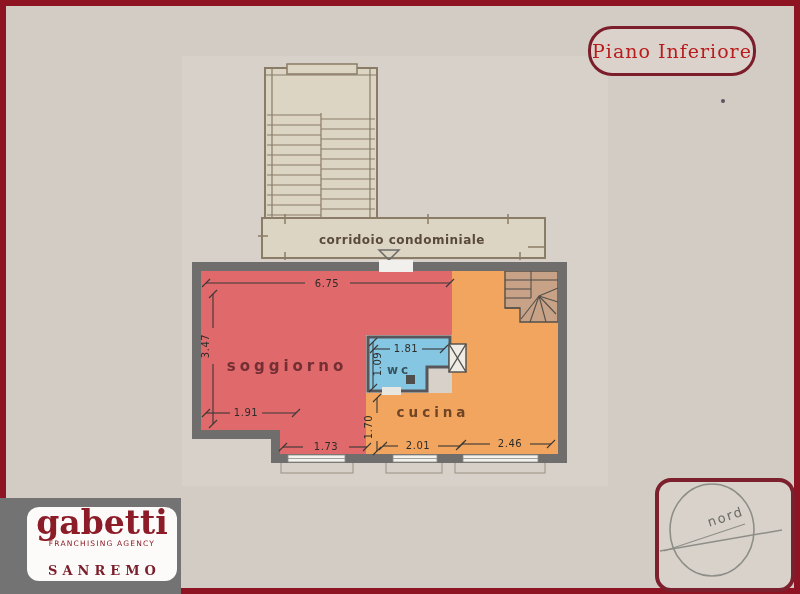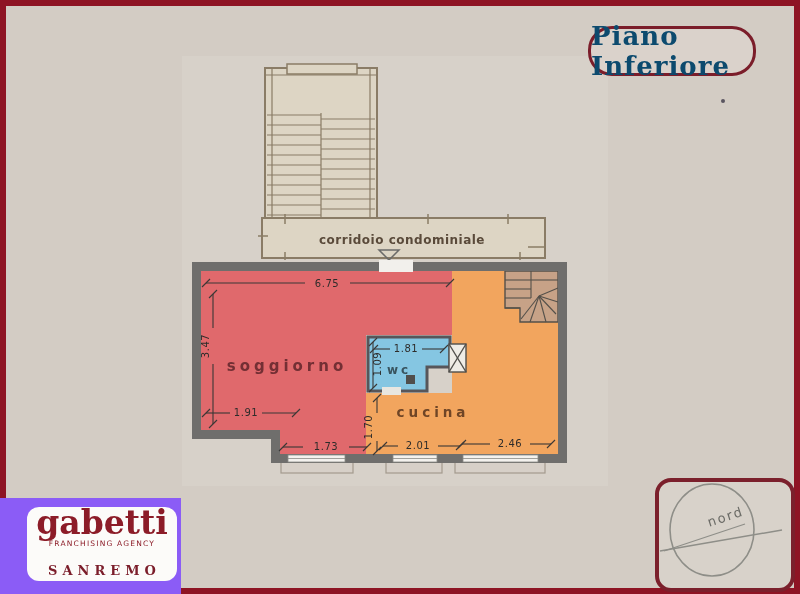--- a/index.html
+++ b/index.html
@@ -10,24 +10,24 @@
     font-family:"DejaVu Sans","Liberation Sans",sans-serif;
   }
   .plan-svg{position:absolute;left:0;top:0;}
   .title-box{
     position:absolute;left:588px;top:26px;width:168px;height:50px;
     border:3px solid #7b1d2a;border-radius:24px;background:#dad2cb;
     display:flex;align-items:center;justify-content:center;box-sizing:border-box;
   }
   .title-box span{
     font-family:"DejaVu Serif","Liberation Serif",serif;
-    font-size:26px;color:#0c4a6e;letter-spacing:1px;font-weight:bold;
+    font-size:19px;color:#b91c1c;letter-spacing:1px;
   }
   .spec-dot{position:absolute;left:721px;top:99px;width:4px;height:4px;border-radius:50%;background:#5a5560;}
-  .logo-block{position:absolute;left:0;top:498px;width:181px;height:96px;background:#8b5cf6;}
+  .logo-block{position:absolute;left:0;top:498px;width:181px;height:96px;background:#737373;}
   .logo-card{
     position:absolute;left:27px;top:9px;width:150px;height:74px;background:#fcfbf9;border-radius:12px;
     display:flex;flex-direction:column;align-items:center;justify-content:center;text-align:center;
   }
   .logo-brand{
     font-family:"DejaVu Serif","Liberation Serif",serif;font-weight:bold;
     font-size:33px;line-height:30px;color:#8c1c28;margin-top:-2px;
   }
   .logo-tagline{font-size:7.5px;letter-spacing:1.2px;color:#8c1c28;margin-top:1px;}
   .logo-city{

